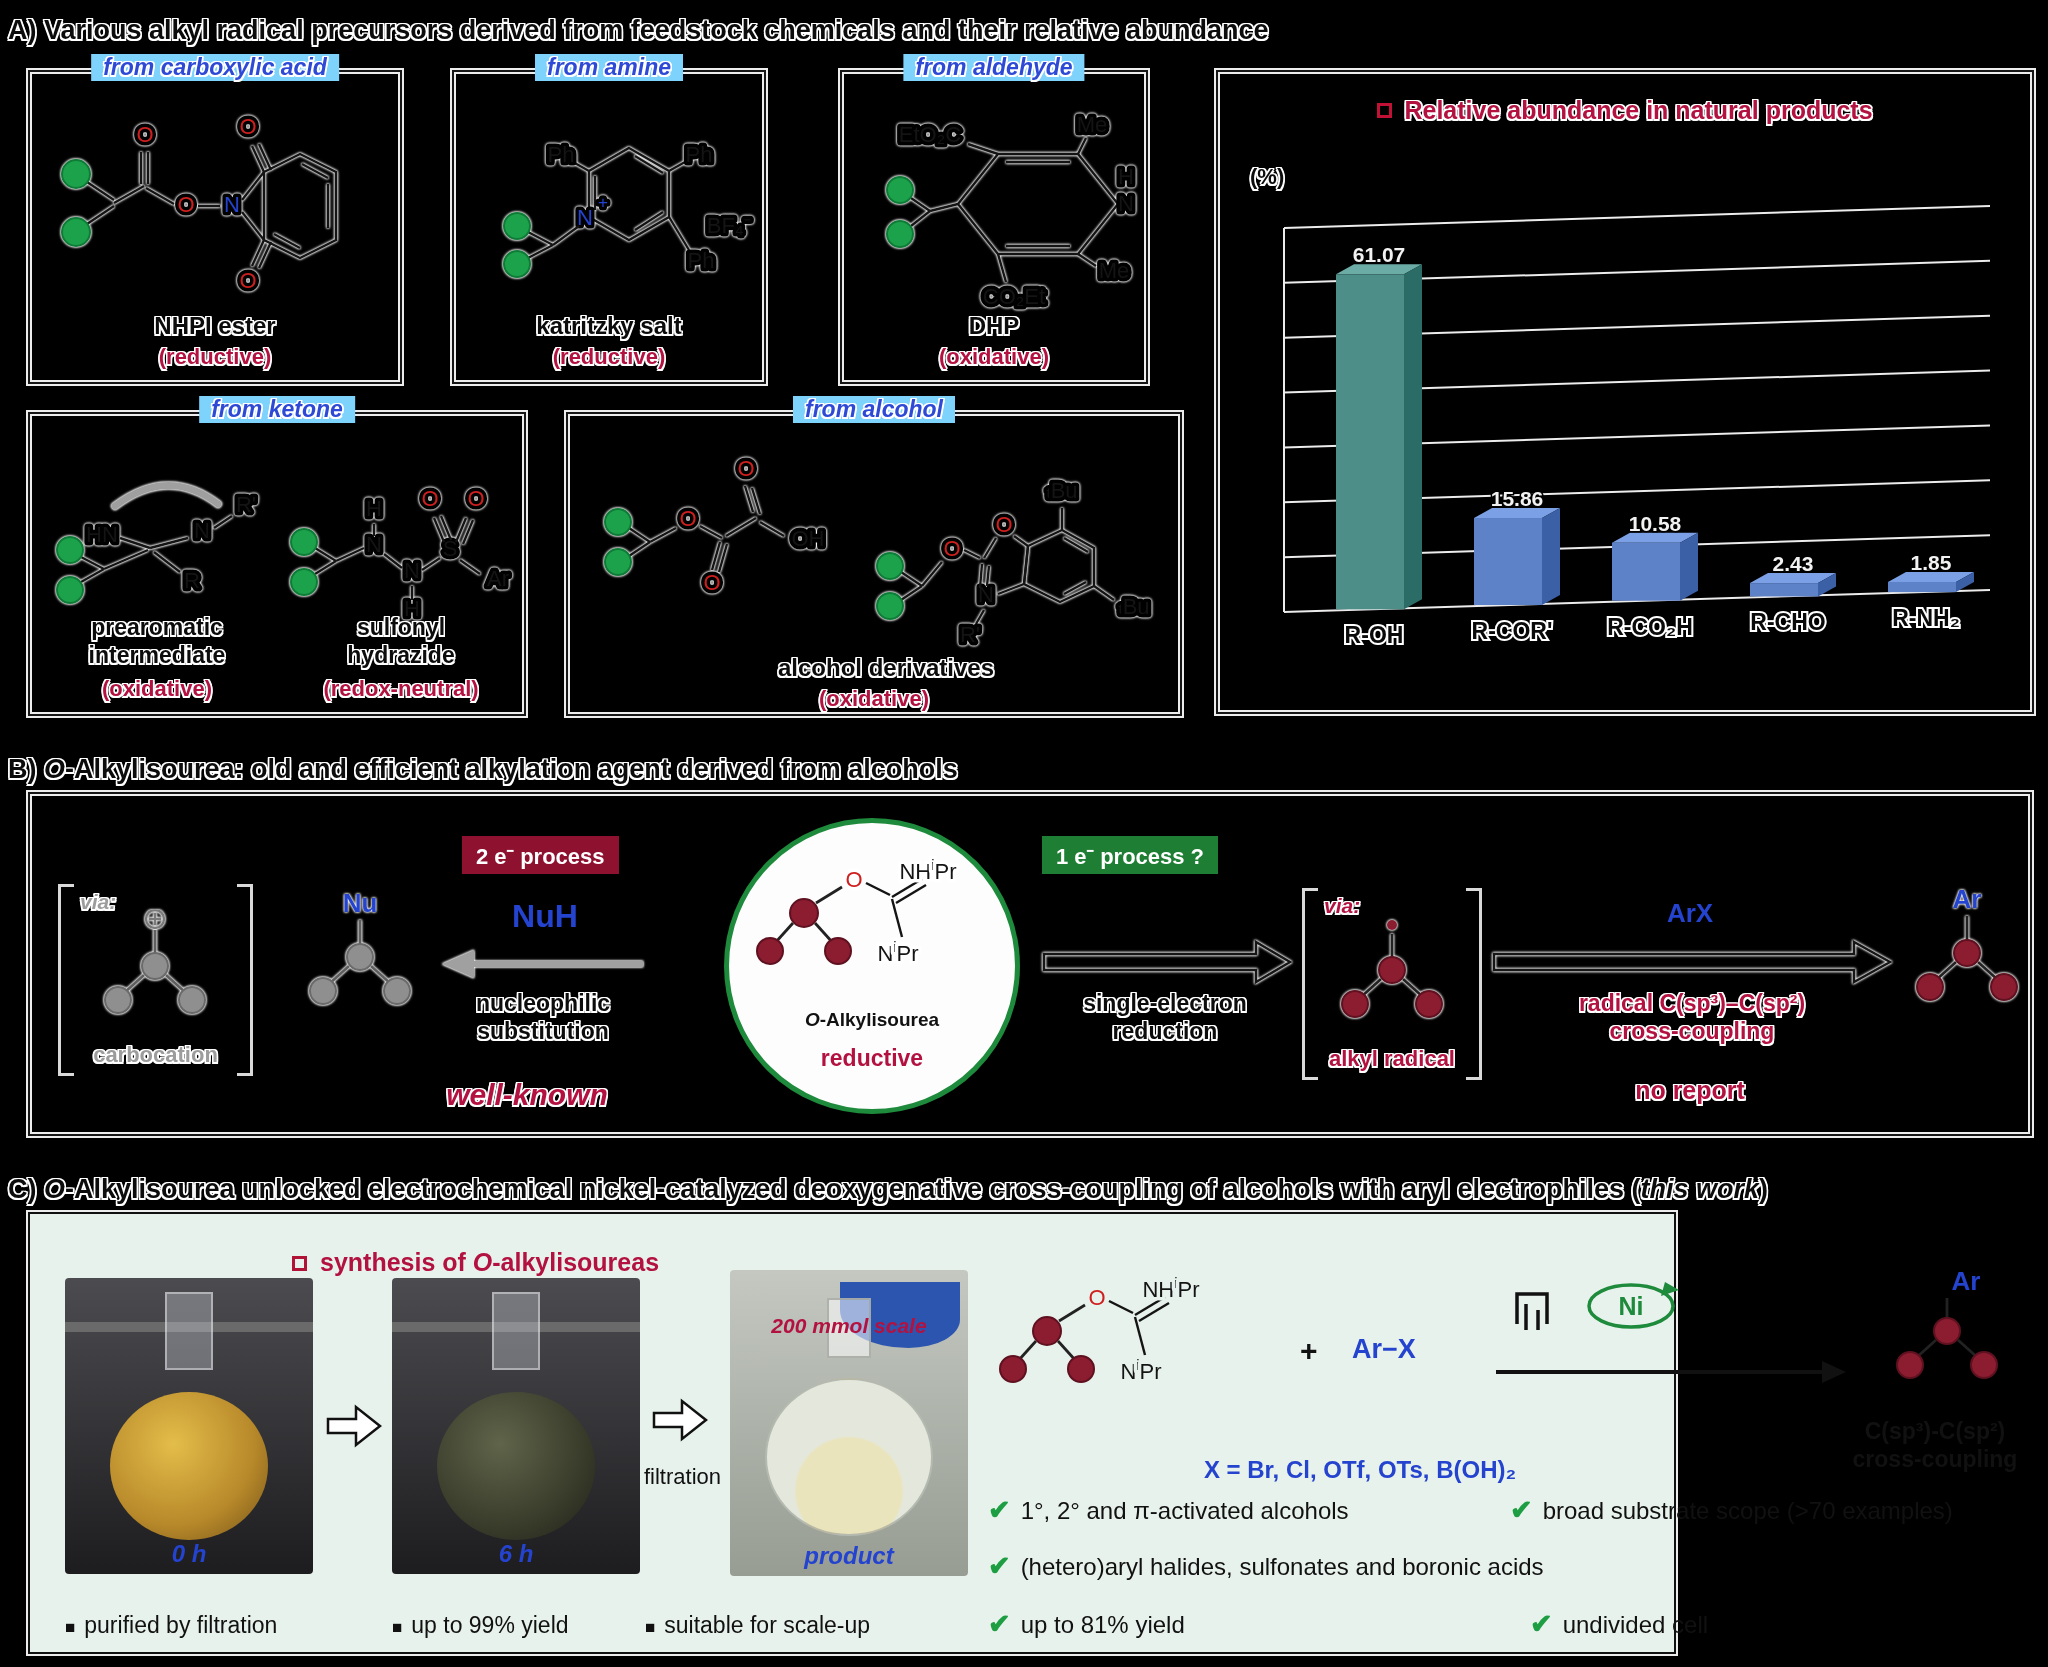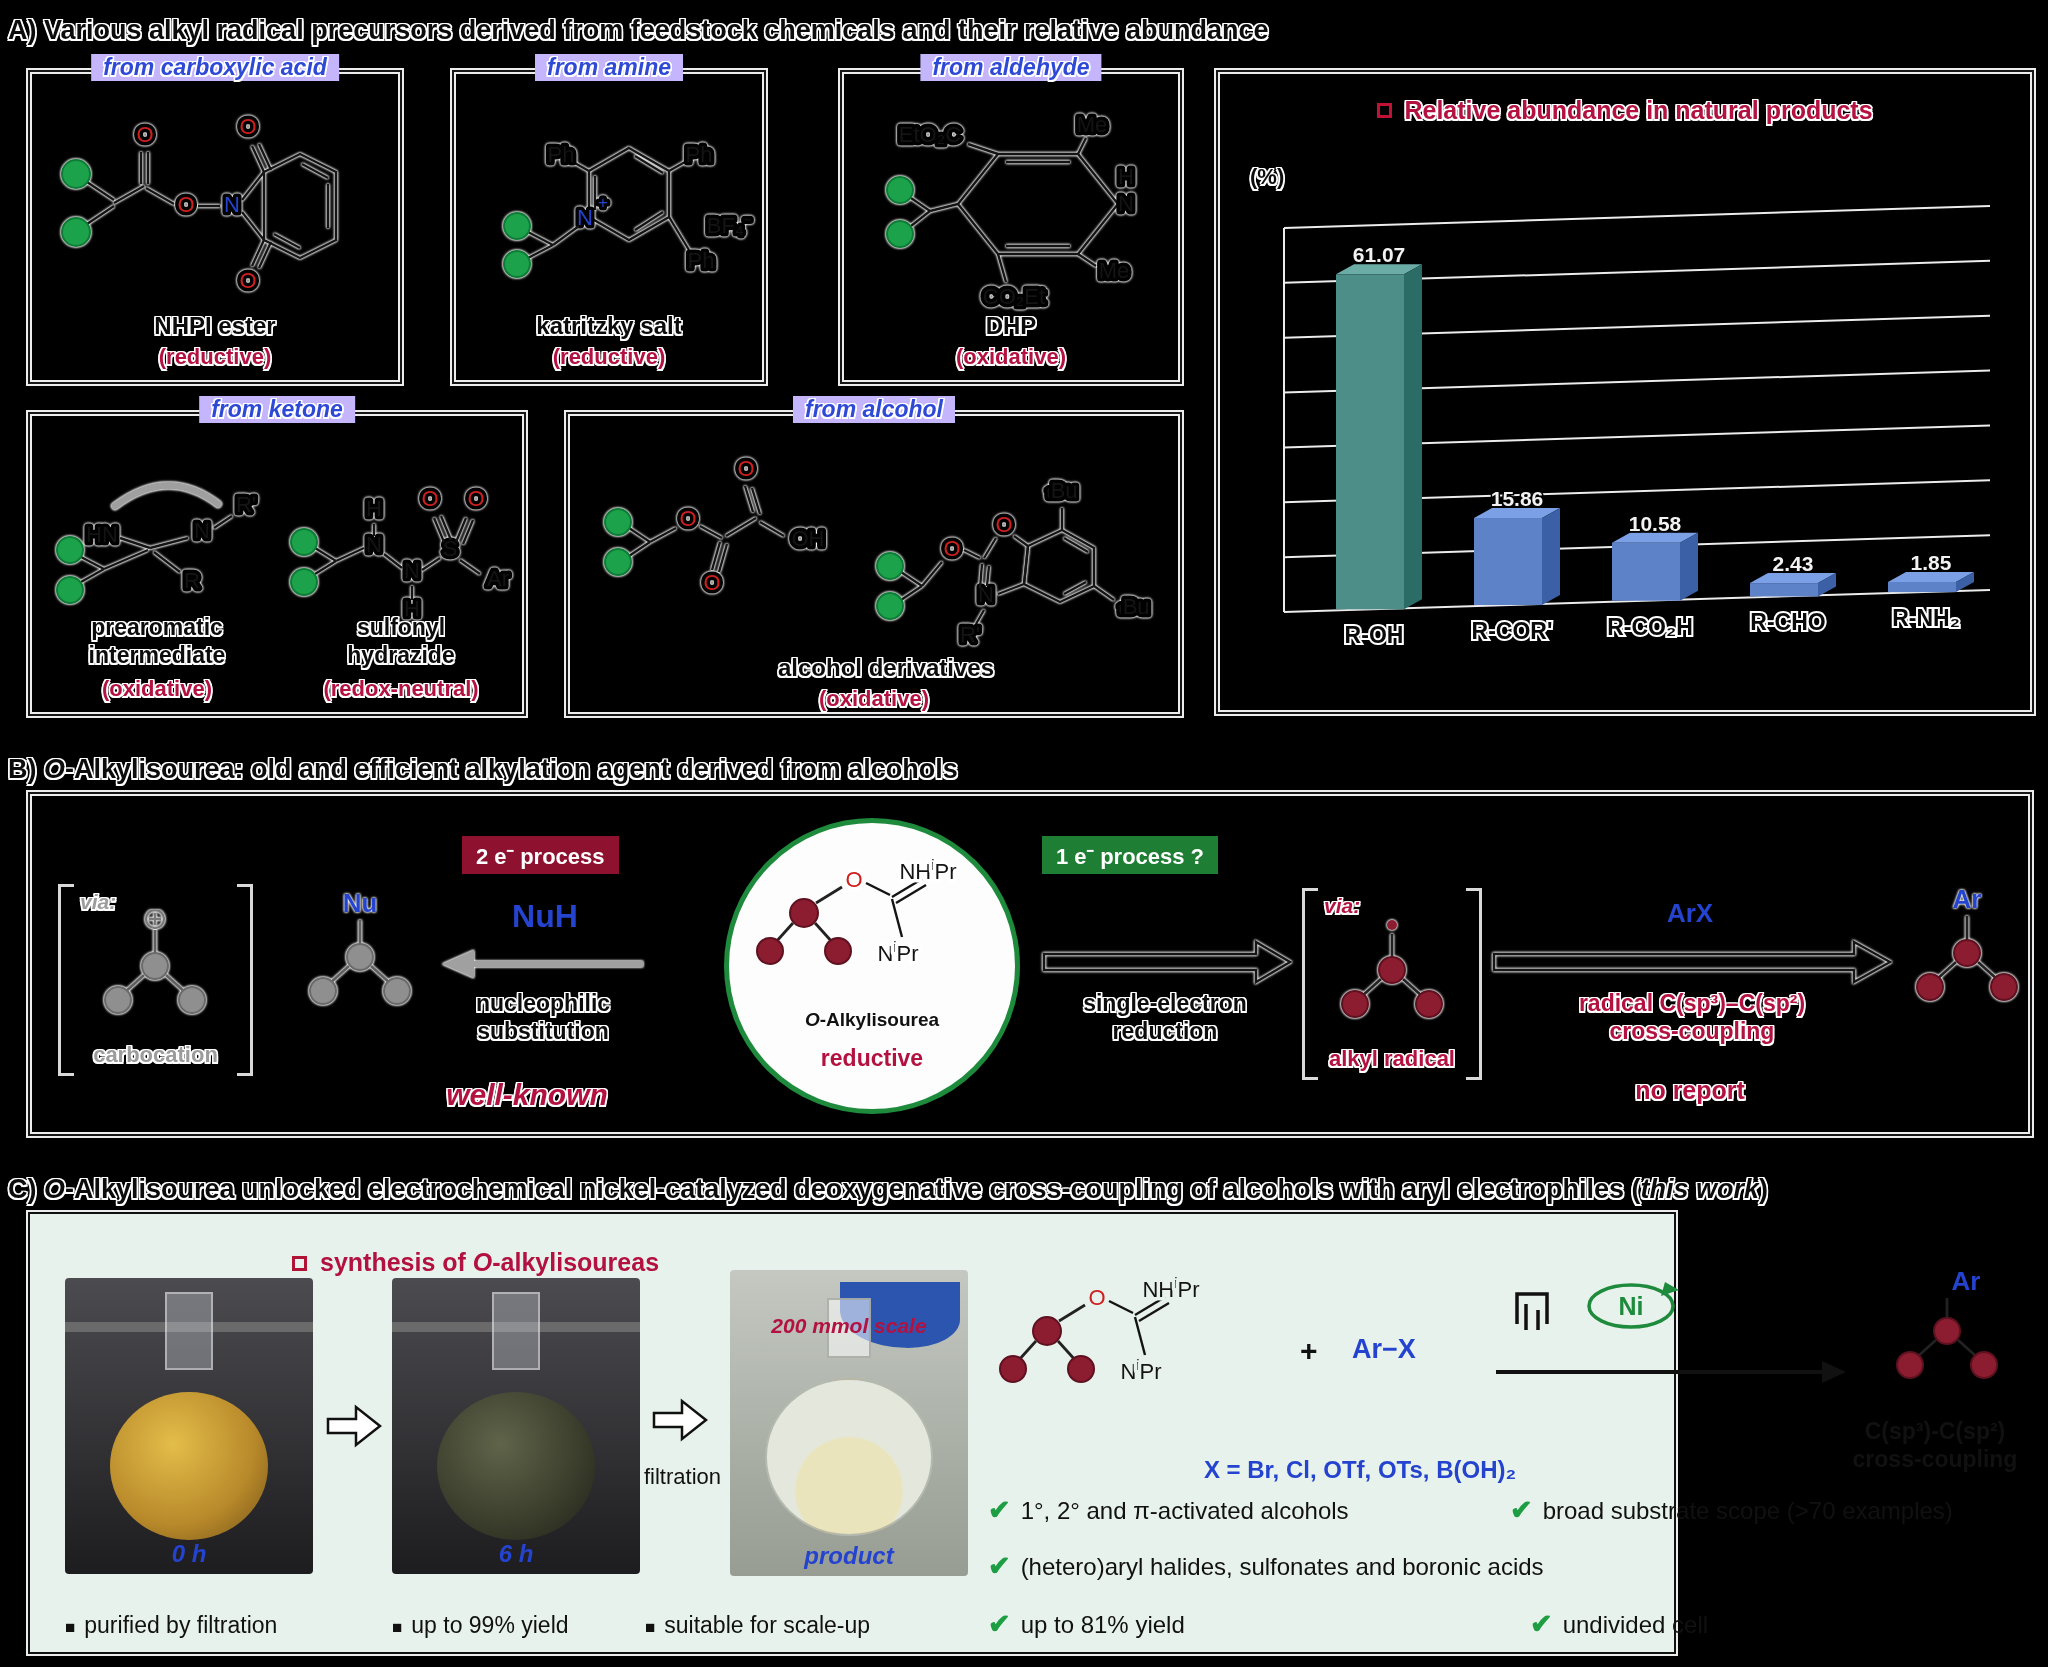--- a/index.html
+++ b/index.html
@@ -5,21 +5,21 @@
 *{margin:0;padding:0;box-sizing:border-box;}
 body{width:2048px;height:1667px;background:#000;font-family:"Liberation Sans",sans-serif;position:relative;overflow:hidden;}
 .abs{position:absolute;margin-top:12px;}
 .halo{text-shadow:-1.5px -1.5px 0 #fff,1.5px -1.5px 0 #fff,-1.5px 1.5px 0 #fff,1.5px 1.5px 0 #fff,-1.5px 0 0 #fff,1.5px 0 0 #fff,0 -1.5px 0 #fff,0 1.5px 0 #fff;}
 .ink{color:#0c0c0c;}
 .crimson{color:#b31240;}
 .blue{color:#2443cf;}
 .grayc{color:#9c9c9c;}
 .heading{font-size:27px;font-weight:bold;white-space:nowrap;}
 .box{position:absolute;border:2px solid #161616;box-shadow:0 0 0 2px #ededed, inset 0 0 0 2px #ededed;}
-.tag{position:absolute;top:-18px;left:50%;transform:translateX(-50%);background:#c4b5fd;padding:0 12px;font-size:23px;font-weight:bold;font-style:italic;color:#2d49d6;white-space:nowrap;}
+.tag{position:absolute;top:-18px;left:50%;transform:translateX(-50%);background:#7dd3fc;padding:0 12px;font-size:23px;font-weight:bold;font-style:italic;color:#2d49d6;white-space:nowrap;}
 .caption{position:absolute;width:100%;text-align:center;font-weight:bold;font-size:24px;color:#0c0c0c;}
 .mode{position:absolute;width:100%;text-align:center;font-weight:bold;font-size:22px;color:#b31240;}
 .cap-half{position:absolute;text-align:center;font-weight:bold;font-size:23px;color:#0c0c0c;}
 .mode-half{position:absolute;text-align:center;font-weight:bold;font-size:22px;color:#b31240;}
 .glow{filter:drop-shadow(0 0 1px #fff) drop-shadow(0 0 1px #fff);}
 svg text{font-family:"Liberation Sans",sans-serif;}
 .atom{font-size:22px;fill:#141414;text-anchor:middle;paint-order:stroke;stroke-width:7px;stroke-linejoin:round;}
 svg.glow .atom{stroke:#000;}
 svg.onwhite .atom{stroke:#fff;}
 svg.onmint .atom{stroke:#e8f2ec;}
@@ -120,21 +120,21 @@
     <line class="bond" x1="67" y1="134" x2="92" y2="147"></line>
     <line class="bond" x1="67" y1="160" x2="92" y2="147"></line>
     <circle class="gcirc" cx="56" cy="128" r="13"></circle>
     <circle class="gcirc" cx="56" cy="166" r="13"></circle>
     <text class="atom" x="268" y="135">BF₄⁻</text>
   </svg>
   <div class="caption halo" style="top:240px;">katritzky salt</div>
   <div class="mode halo" style="top:272px;">(reductive)</div>
 </div>
 
-<div class="box" style="left:840px;top:70px;width:342px;height:314px;">
+<div class="box" style="left:840px;top:70px;width:308px;height:314px;">
   <div class="tag halo">from aldehyde</div>
   <svg class="glow" width="330" height="220" viewBox="0 0 330 220" style="position:absolute;left:6px;top:22px;">
     <polygon class="bond" points="150,60 230,60 270,110 230,160 150,160 110,110"></polygon>
     <line class="bond" x1="158" y1="68" x2="222" y2="68"></line>
     <line class="bond" x1="158" y1="152" x2="222" y2="152"></line>
     <text class="atom" x="278" y="117">N</text>
     <text class="atom" x="278" y="90">H</text>
     <line class="bond" x1="230" y1="60" x2="238" y2="44"></line>
     <text class="atom" x="244" y="38">Me</text>
     <line class="bond" x1="230" y1="160" x2="248" y2="172"></line>

